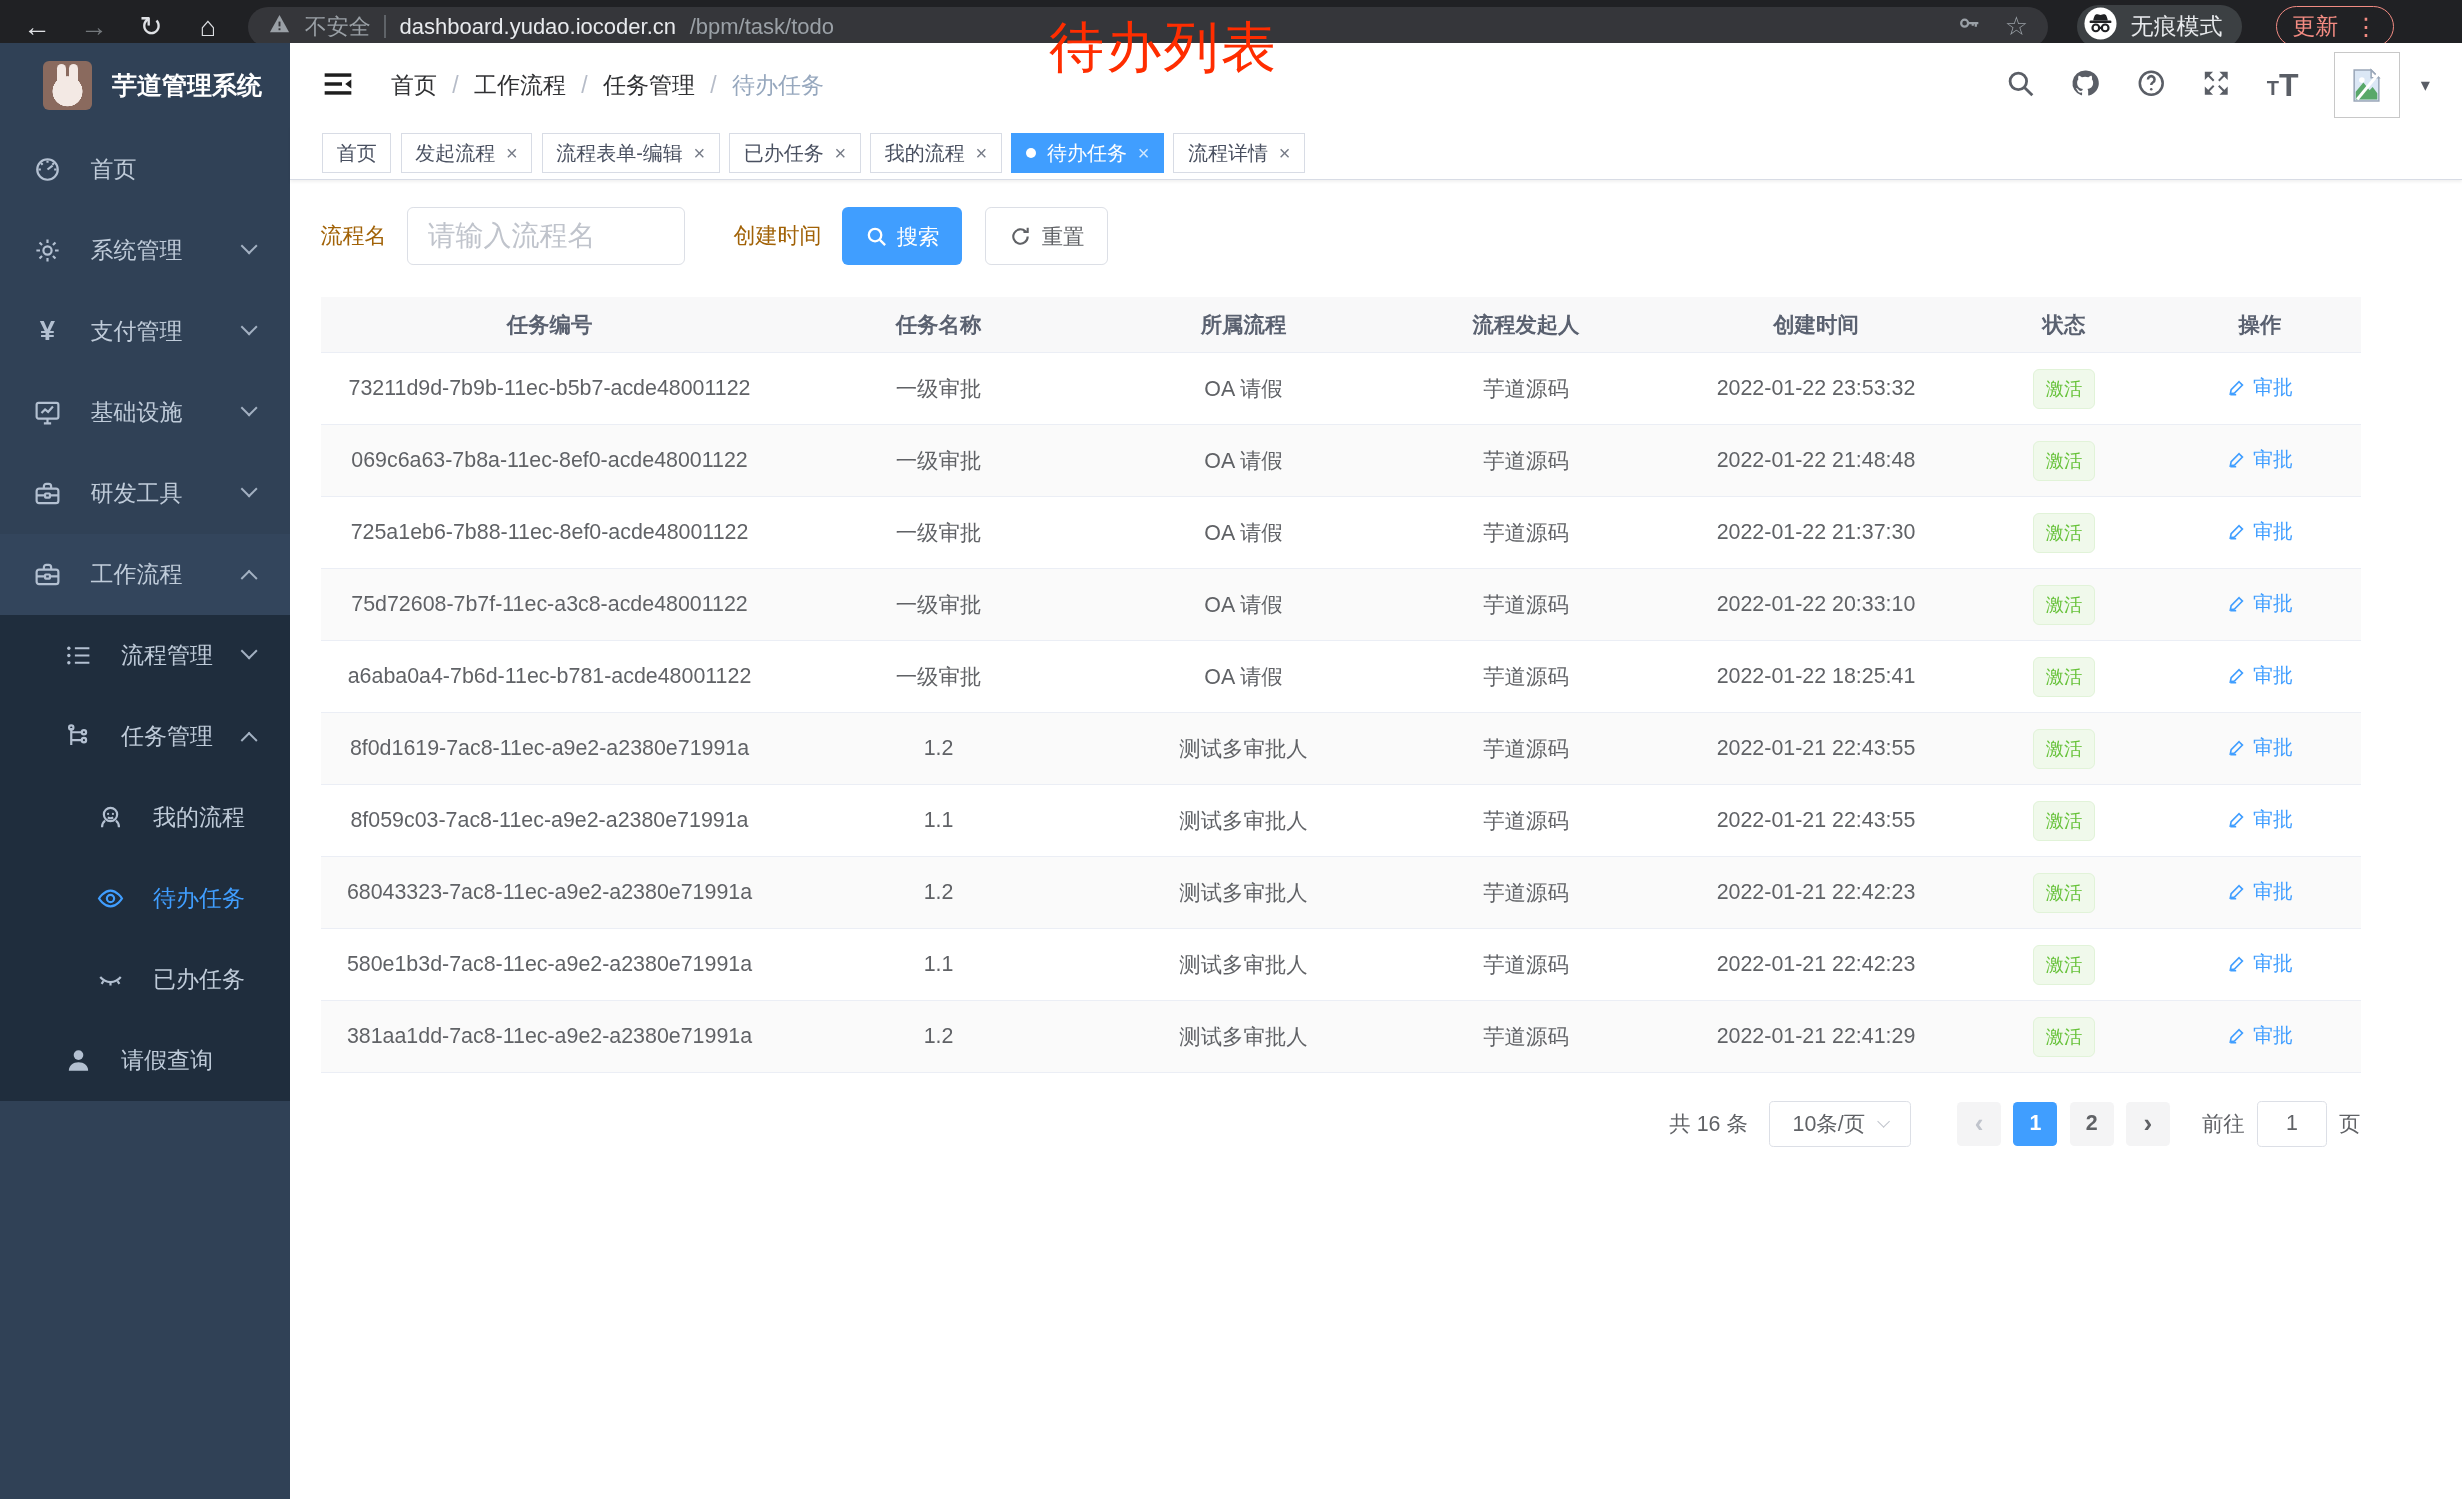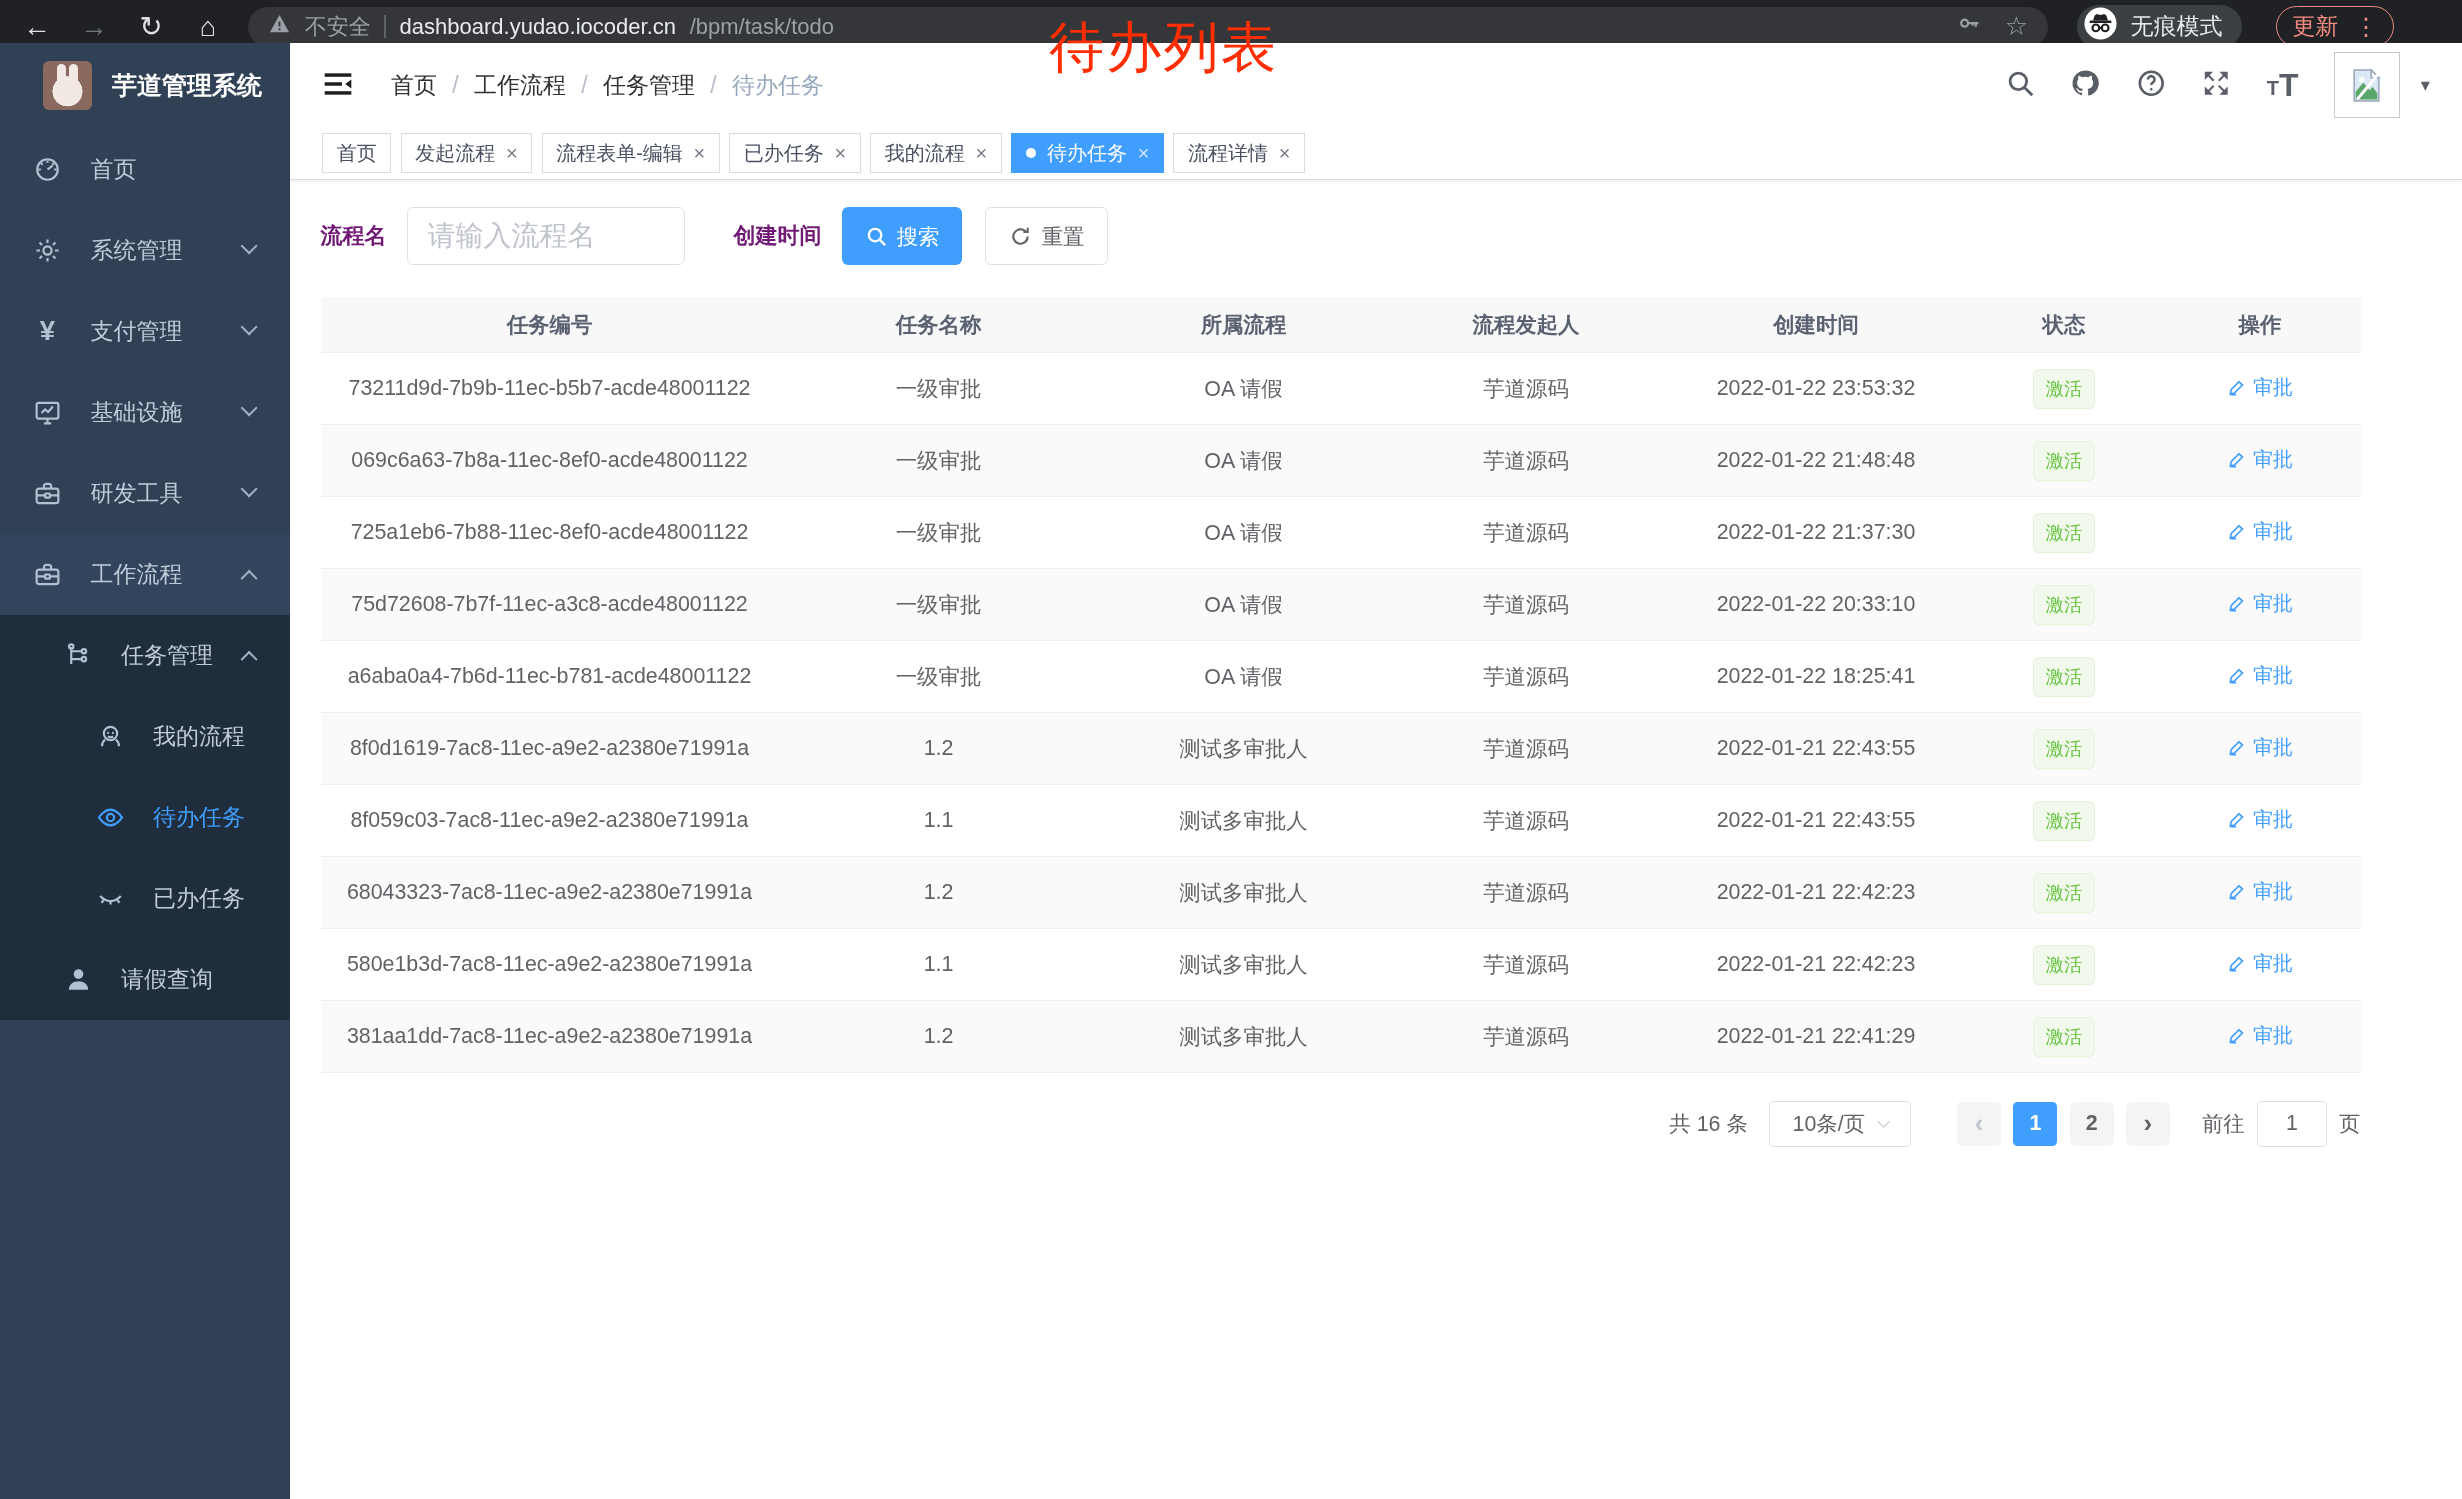--- a/index.html
+++ b/index.html
@@ -66,21 +66,21 @@
   
   .tabs-bar { height:53px; display:flex; align-items:center; padding:0 32px; gap:9.2px; border-bottom:0.8px solid #d8dce5; box-shadow:0 1.5px 3.1px rgba(0,0,0,.06); }
   .tag { height:40px; border:0.8px solid #d8dce5; background:#fff; color:#495060; font-size:20px; display:flex; align-items:center; gap:10.7px; padding:0 13.7px; cursor:pointer; flex:none; }
   .tag .dot { display:none; width:10.7px; height:10.7px; border-radius:50%; background:#fff; }
   .tag.active { background:#409eff; border-color:#409eff; color:#fff; }
   .tag.active .dot { display:inline-block; }
   .tag .close { font-size:20px; line-height:20px; color:inherit; opacity:.75; }
   
   .content { padding:24.4px 0 0 30.5px; }
   .filter-row { display:flex; align-items:center; margin-top:3.1px; }
-  .f-label { font-size:22px; color:#701a75; font-weight:700; margin-right:20px; }
+  .f-label { font-size:22px; color:#a16207; font-weight:400; margin-right:20px; }
   .name-input { width:278px; height:58px; border:0.8px solid #dcdfe6; border-radius:6.1px; padding:0 20px; font-size:28px; color:#0369a1; margin-right:49px; outline:none; }
   .name-input::placeholder { color:#c0c4cc; }
   .date-input { width:359px; height:58px; border:0.8px solid #dcdfe6; border-radius:6.1px; display:flex; align-items:center; padding:0 17px; font-size:21.4px; color:#c0c4cc; margin-right:40px; }
   .date-input svg { width:24.4px; height:24.4px; color:#c0c4cc; flex:none; }
   .date-start { margin-left:15.3px; width:114px; }
   .date-sep { color:#606266; width:46px; text-align:center; }
   .date-end { width:114px; text-align:center; }
   .btn { height:58px; border-radius:6.1px; font-size:21.4px; display:flex; align-items:center; gap:9.2px; padding:0 23px; cursor:pointer; border:none; flex:none; }
   .btn svg { width:23px; height:23px; }
   .btn-search { background:#409eff; color:#fff; margin-right:23px; }
@@ -218,20 +218,32 @@
               <path d="M9 8V6a2 2 0 0 1 2-2h2a2 2 0 0 1 2 2v2M3 13.5h7M14 13.5h7"></path>
               <rect x="10" y="12" width="4" height="3.4" rx=".6"></rect>
             </svg>
           </span>
           <span class="mi-label">工作流程</span>
           <span class="chev up"></span>
         </div>
         <div class="menu-item level2 dark">
           <span class="mi-icon">
             <svg viewBox="0 0 24 24" fill="none" stroke="currentColor" stroke-width="1.8">
+              <path d="M9 6h12M9 12h12M9 18h12"></path>
+              <circle cx="4" cy="6" r="1.4" fill="currentColor" stroke="none"></circle>
+              <circle cx="4" cy="12" r="1.4" fill="currentColor" stroke="none"></circle>
+              <circle cx="4" cy="18" r="1.4" fill="currentColor" stroke="none"></circle>
+            </svg>
+          </span>
+          <span class="mi-label">流程管理</span>
+          <span class="chev down"></span>
+        </div>
+        <div class="menu-item level2 dark">
+          <span class="mi-icon">
+            <svg viewBox="0 0 24 24" fill="none" stroke="currentColor" stroke-width="1.8">
               <path d="M6 5v14M6 8.5h8.5M6 15h8.5"></path>
               <circle cx="6" cy="4.6" r="1.8"></circle>
               <circle cx="16.5" cy="8.5" r="1.8"></circle>
               <circle cx="16.5" cy="15" r="1.8"></circle>
             </svg>
           </span>
           <span class="mi-label">任务管理</span>
           <span class="chev up"></span>
         </div>
         <div class="menu-item level3 dark">

